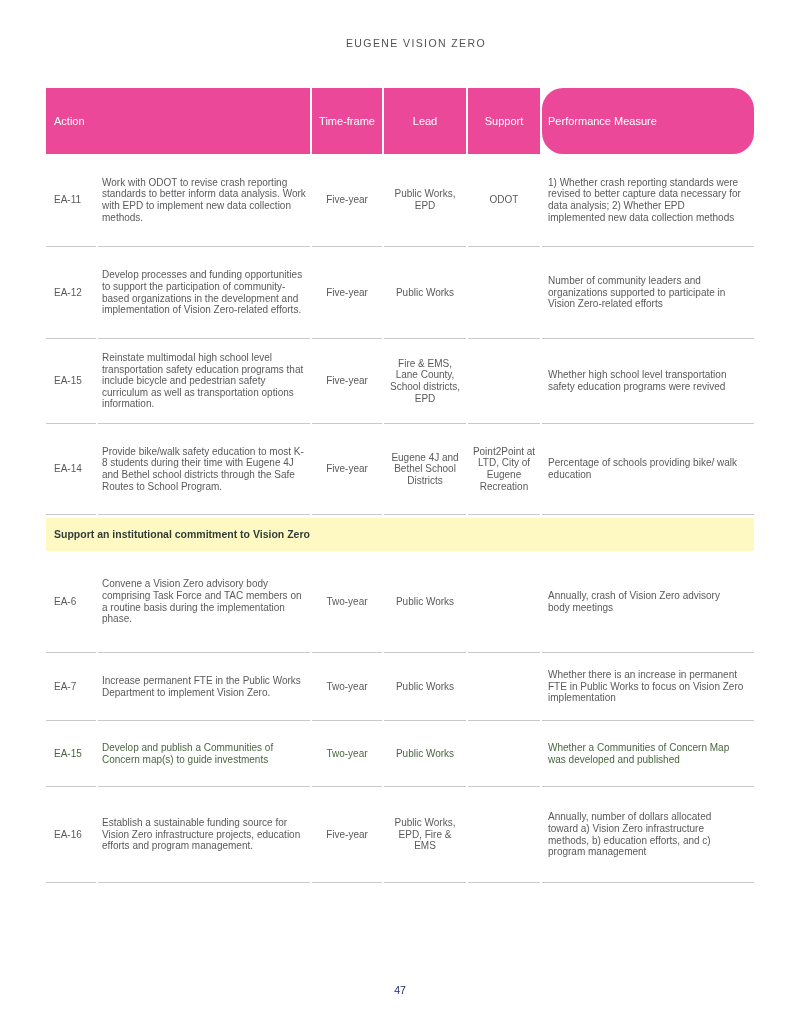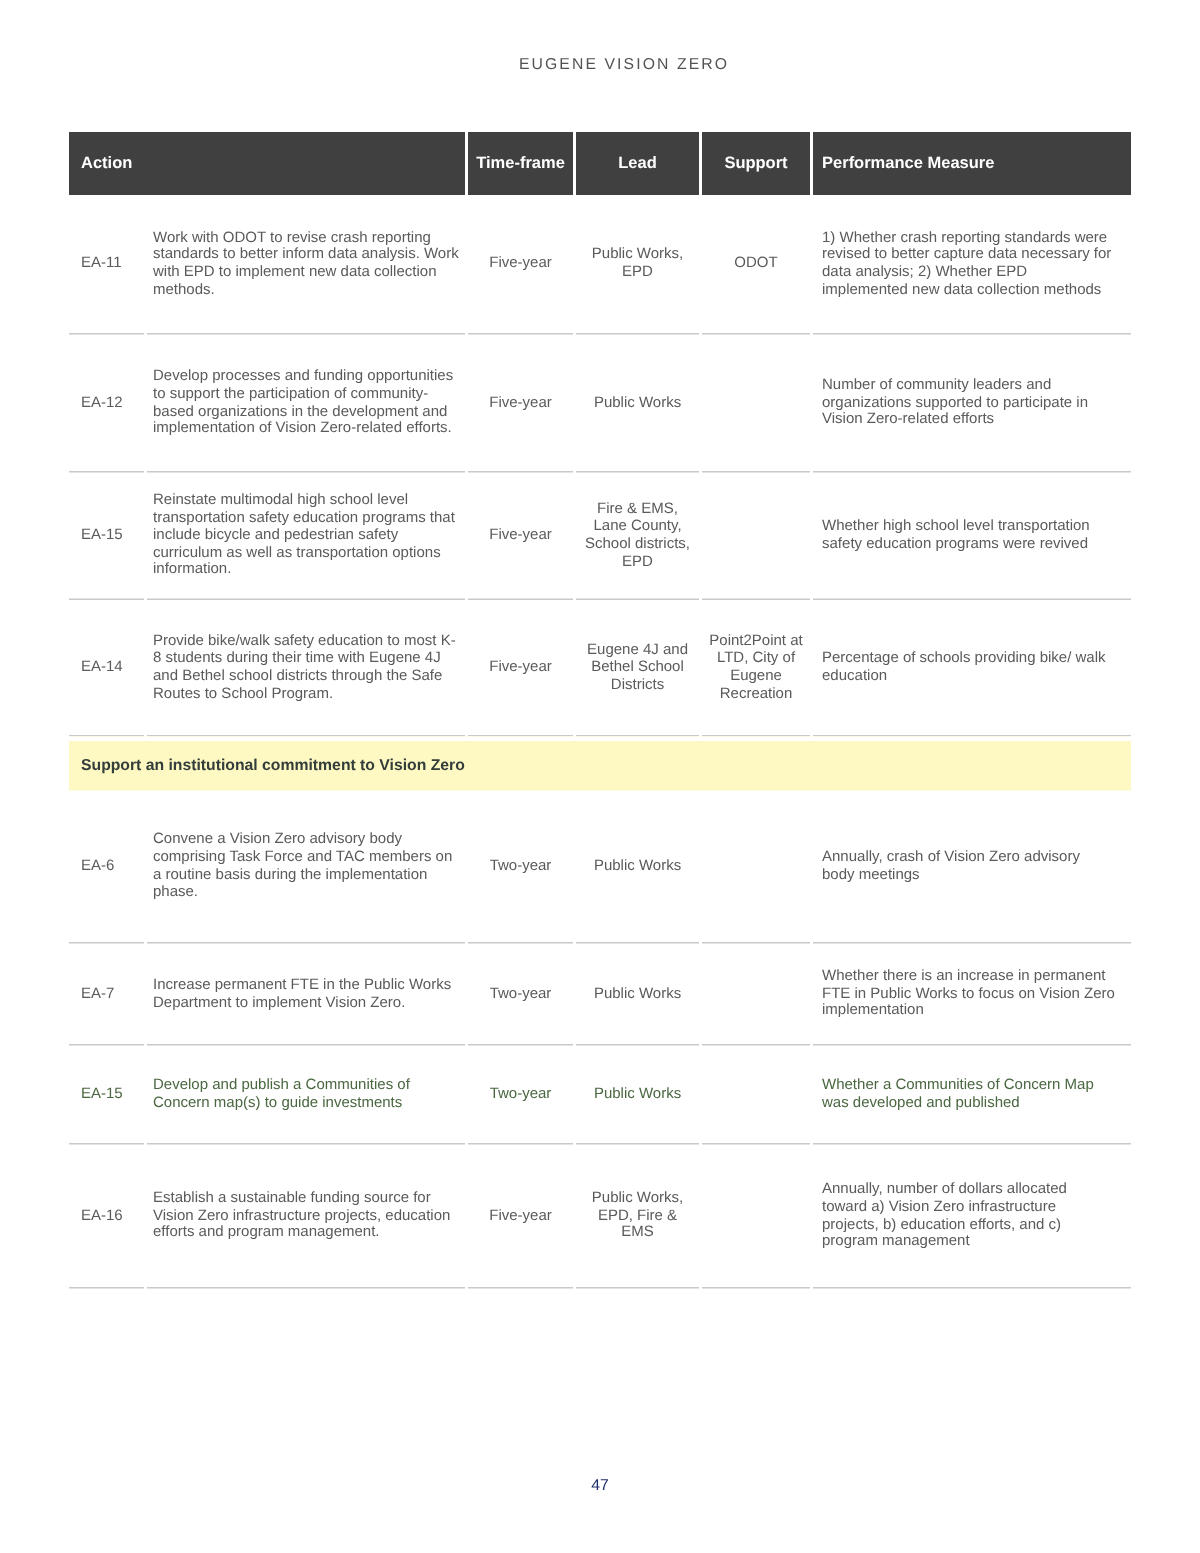--- a/index.html
+++ b/index.html
@@ -27,32 +27,32 @@
     left: 44px;
     width: 712px;
     border-collapse: separate;
     border-spacing: 2px 0;
     table-layout: fixed;
     font-size: 10px;
     line-height: 11.6px;
     color: #595a5c;
   }
   .vz-table th {
-    background: #404040;
+    background: #ec4899;
     color: #ffffff;
     font-size: 11px;
-    font-weight: bold;
+    font-weight: normal;
     height: 38px;
     vertical-align: middle;
     text-align: center;
-    padding: 2px 4px;
+    padding: 14px 4px;
     line-height: 13px;
   }
   .vz-table th.h-action { text-align: left; padding-left: 8px; }
-  .vz-table th.h-perf   { text-align: left; padding-left: 6px; }
+  .vz-table th.h-perf   { text-align: left; padding-left: 6px; border-radius: 21px; }
   .vz-table td {
     vertical-align: middle;
     border-bottom: 1px solid #c9c9c9;
     padding: 0 4px;
   }
   .c-id   { padding-left: 8px !important; }
   .c-time, .c-lead, .c-support { text-align: center; }
   .c-perf { padding-left: 6px !important; padding-right: 10px !important; }
   tr.rh1 { height: 93px; }
   tr.rh2 { height: 92px; }
@@ -176,20 +176,20 @@
         <td class="c-support"></td>
         <td class="c-perf">Whether a Communities of Concern Map was developed and published</td>
       </tr>
 
       <tr class="rh8">
         <td class="c-id">EA-16</td>
         <td class="c-action">Establish a sustainable funding source for Vision Zero infrastructure projects, education efforts and program management.</td>
         <td class="c-time">Five-year</td>
         <td class="c-lead">Public Works, EPD, Fire &amp; EMS</td>
         <td class="c-support"></td>
-        <td class="c-perf">Annually, number of dollars allocated toward a) Vision Zero infrastructure projects, b) education efforts, and c) program management</td>
+        <td class="c-perf">Annually, number of dollars allocated toward a) Vision Zero infrastructure methods, b) education efforts, and c) program management</td>
       </tr>
     </tbody>
   </table>
 
   <div class="page-num">47</div>
 
 </div>
 
 </body></html>

